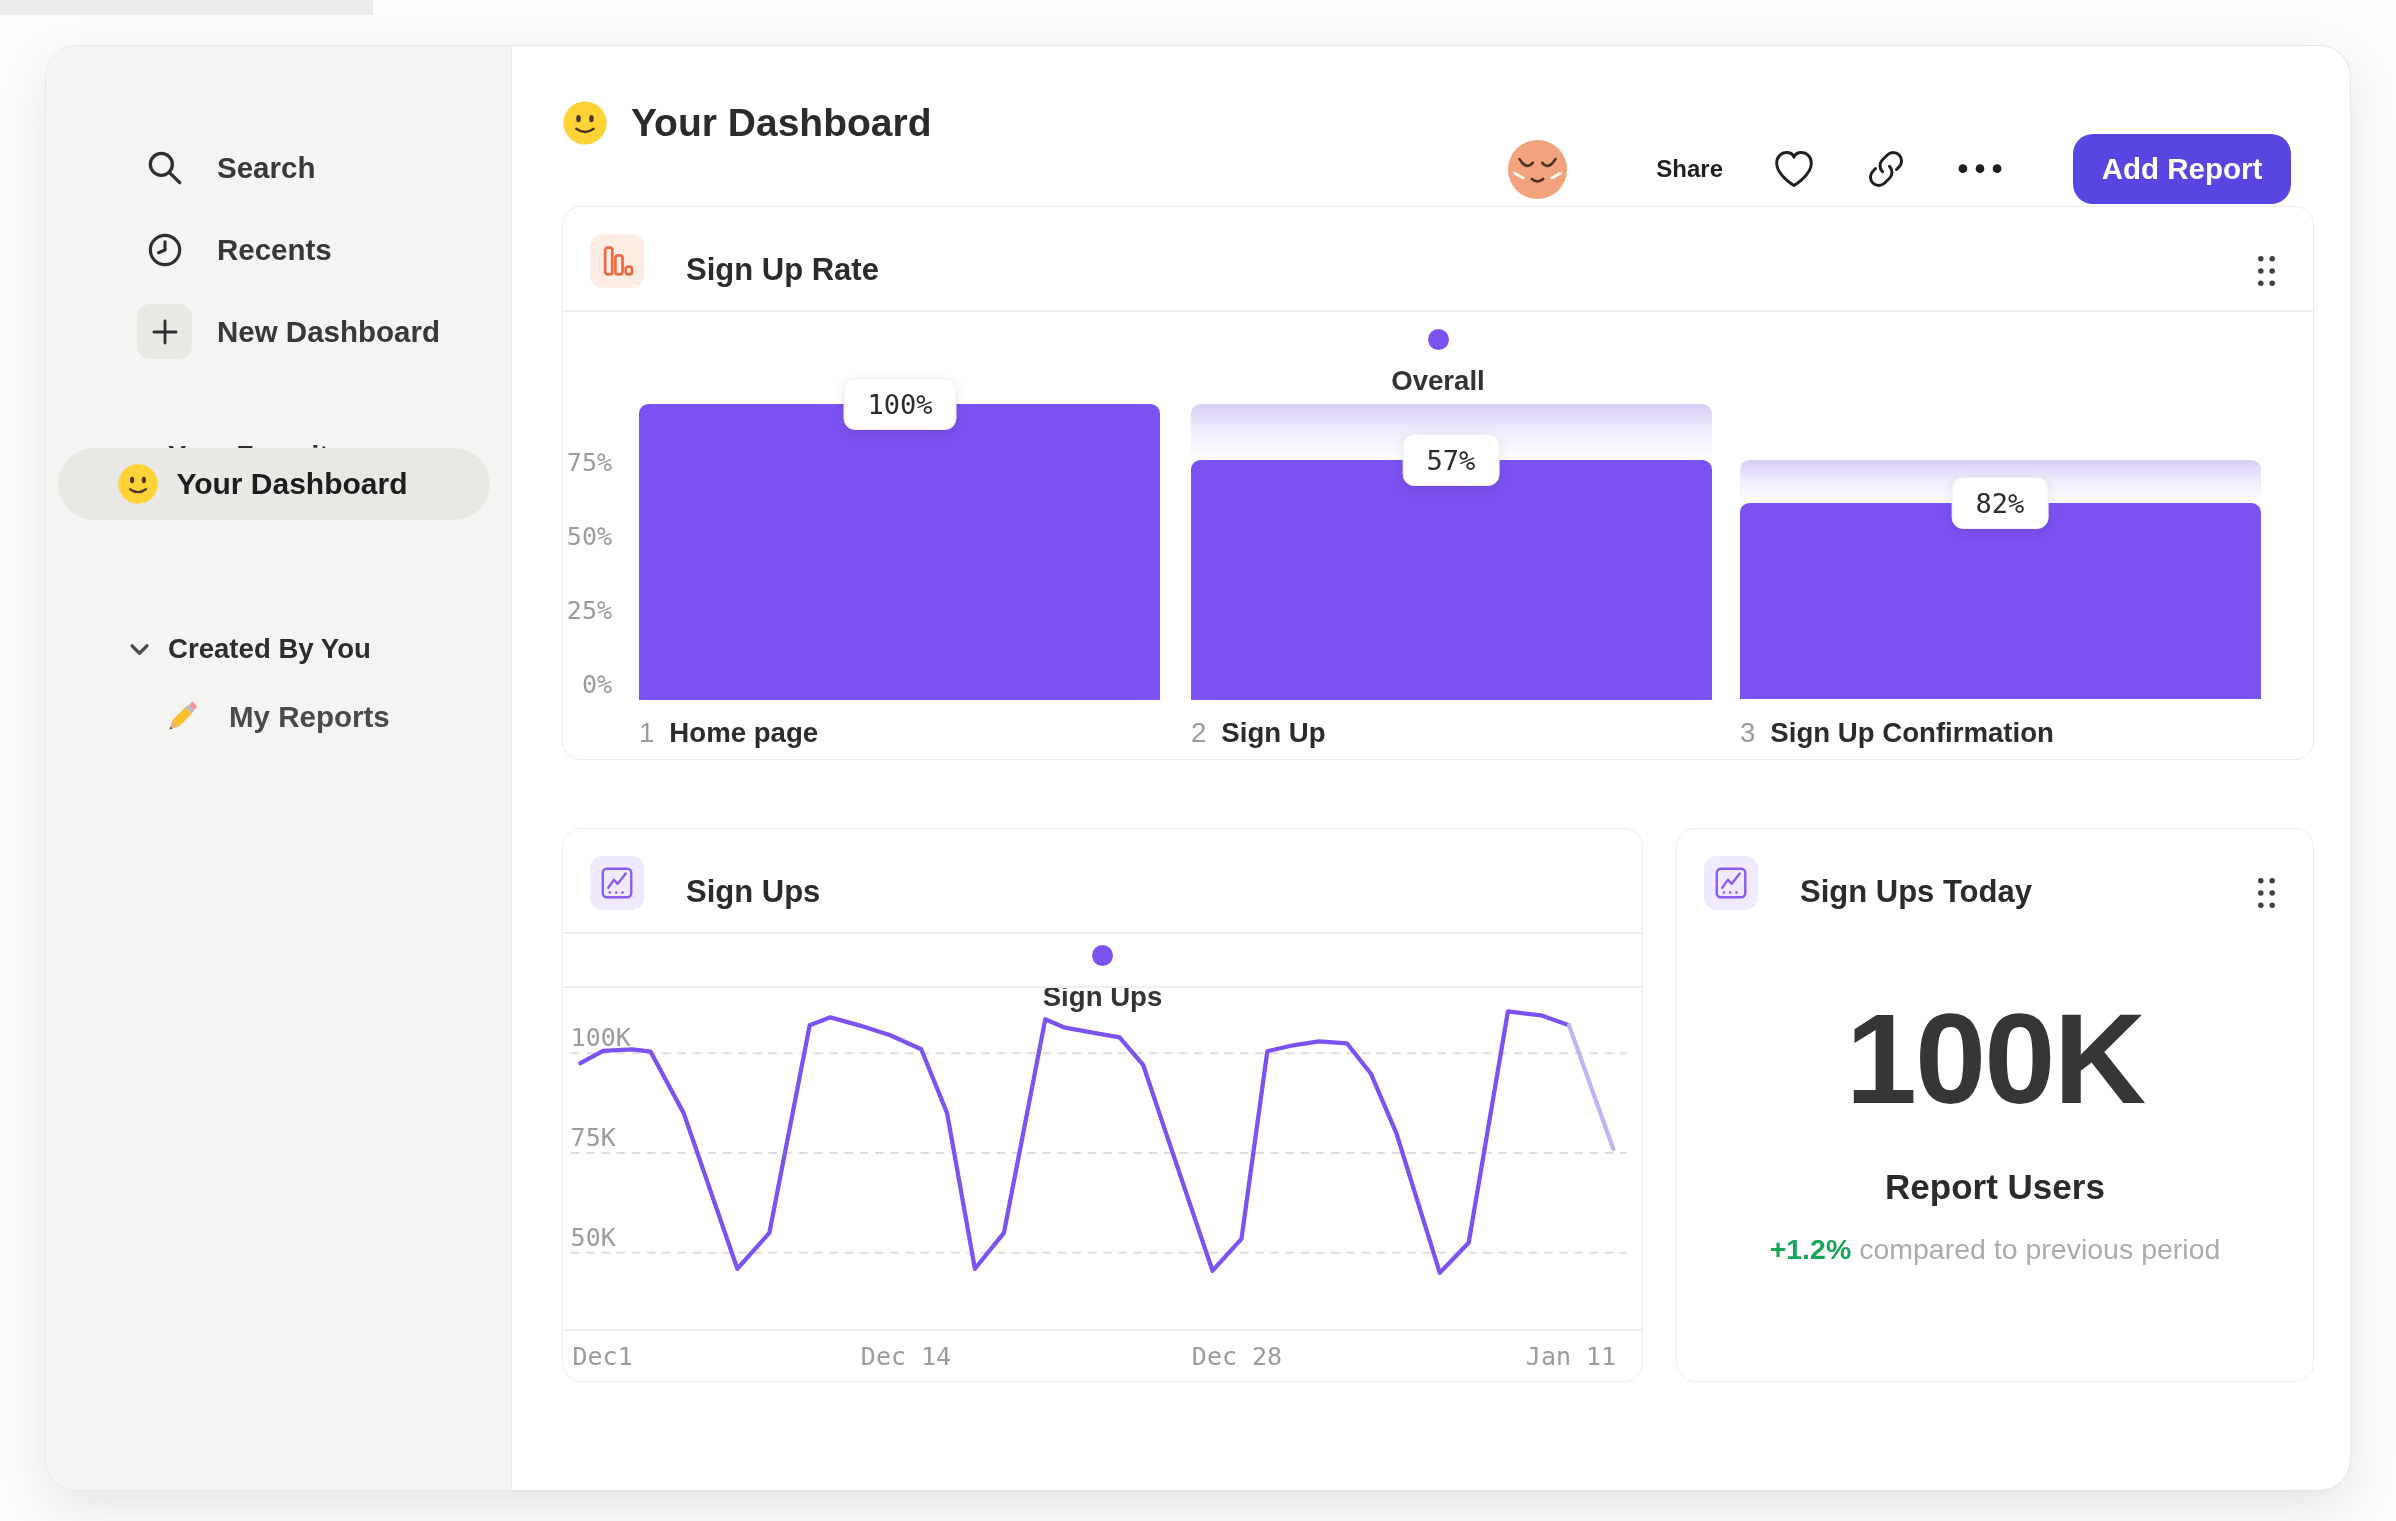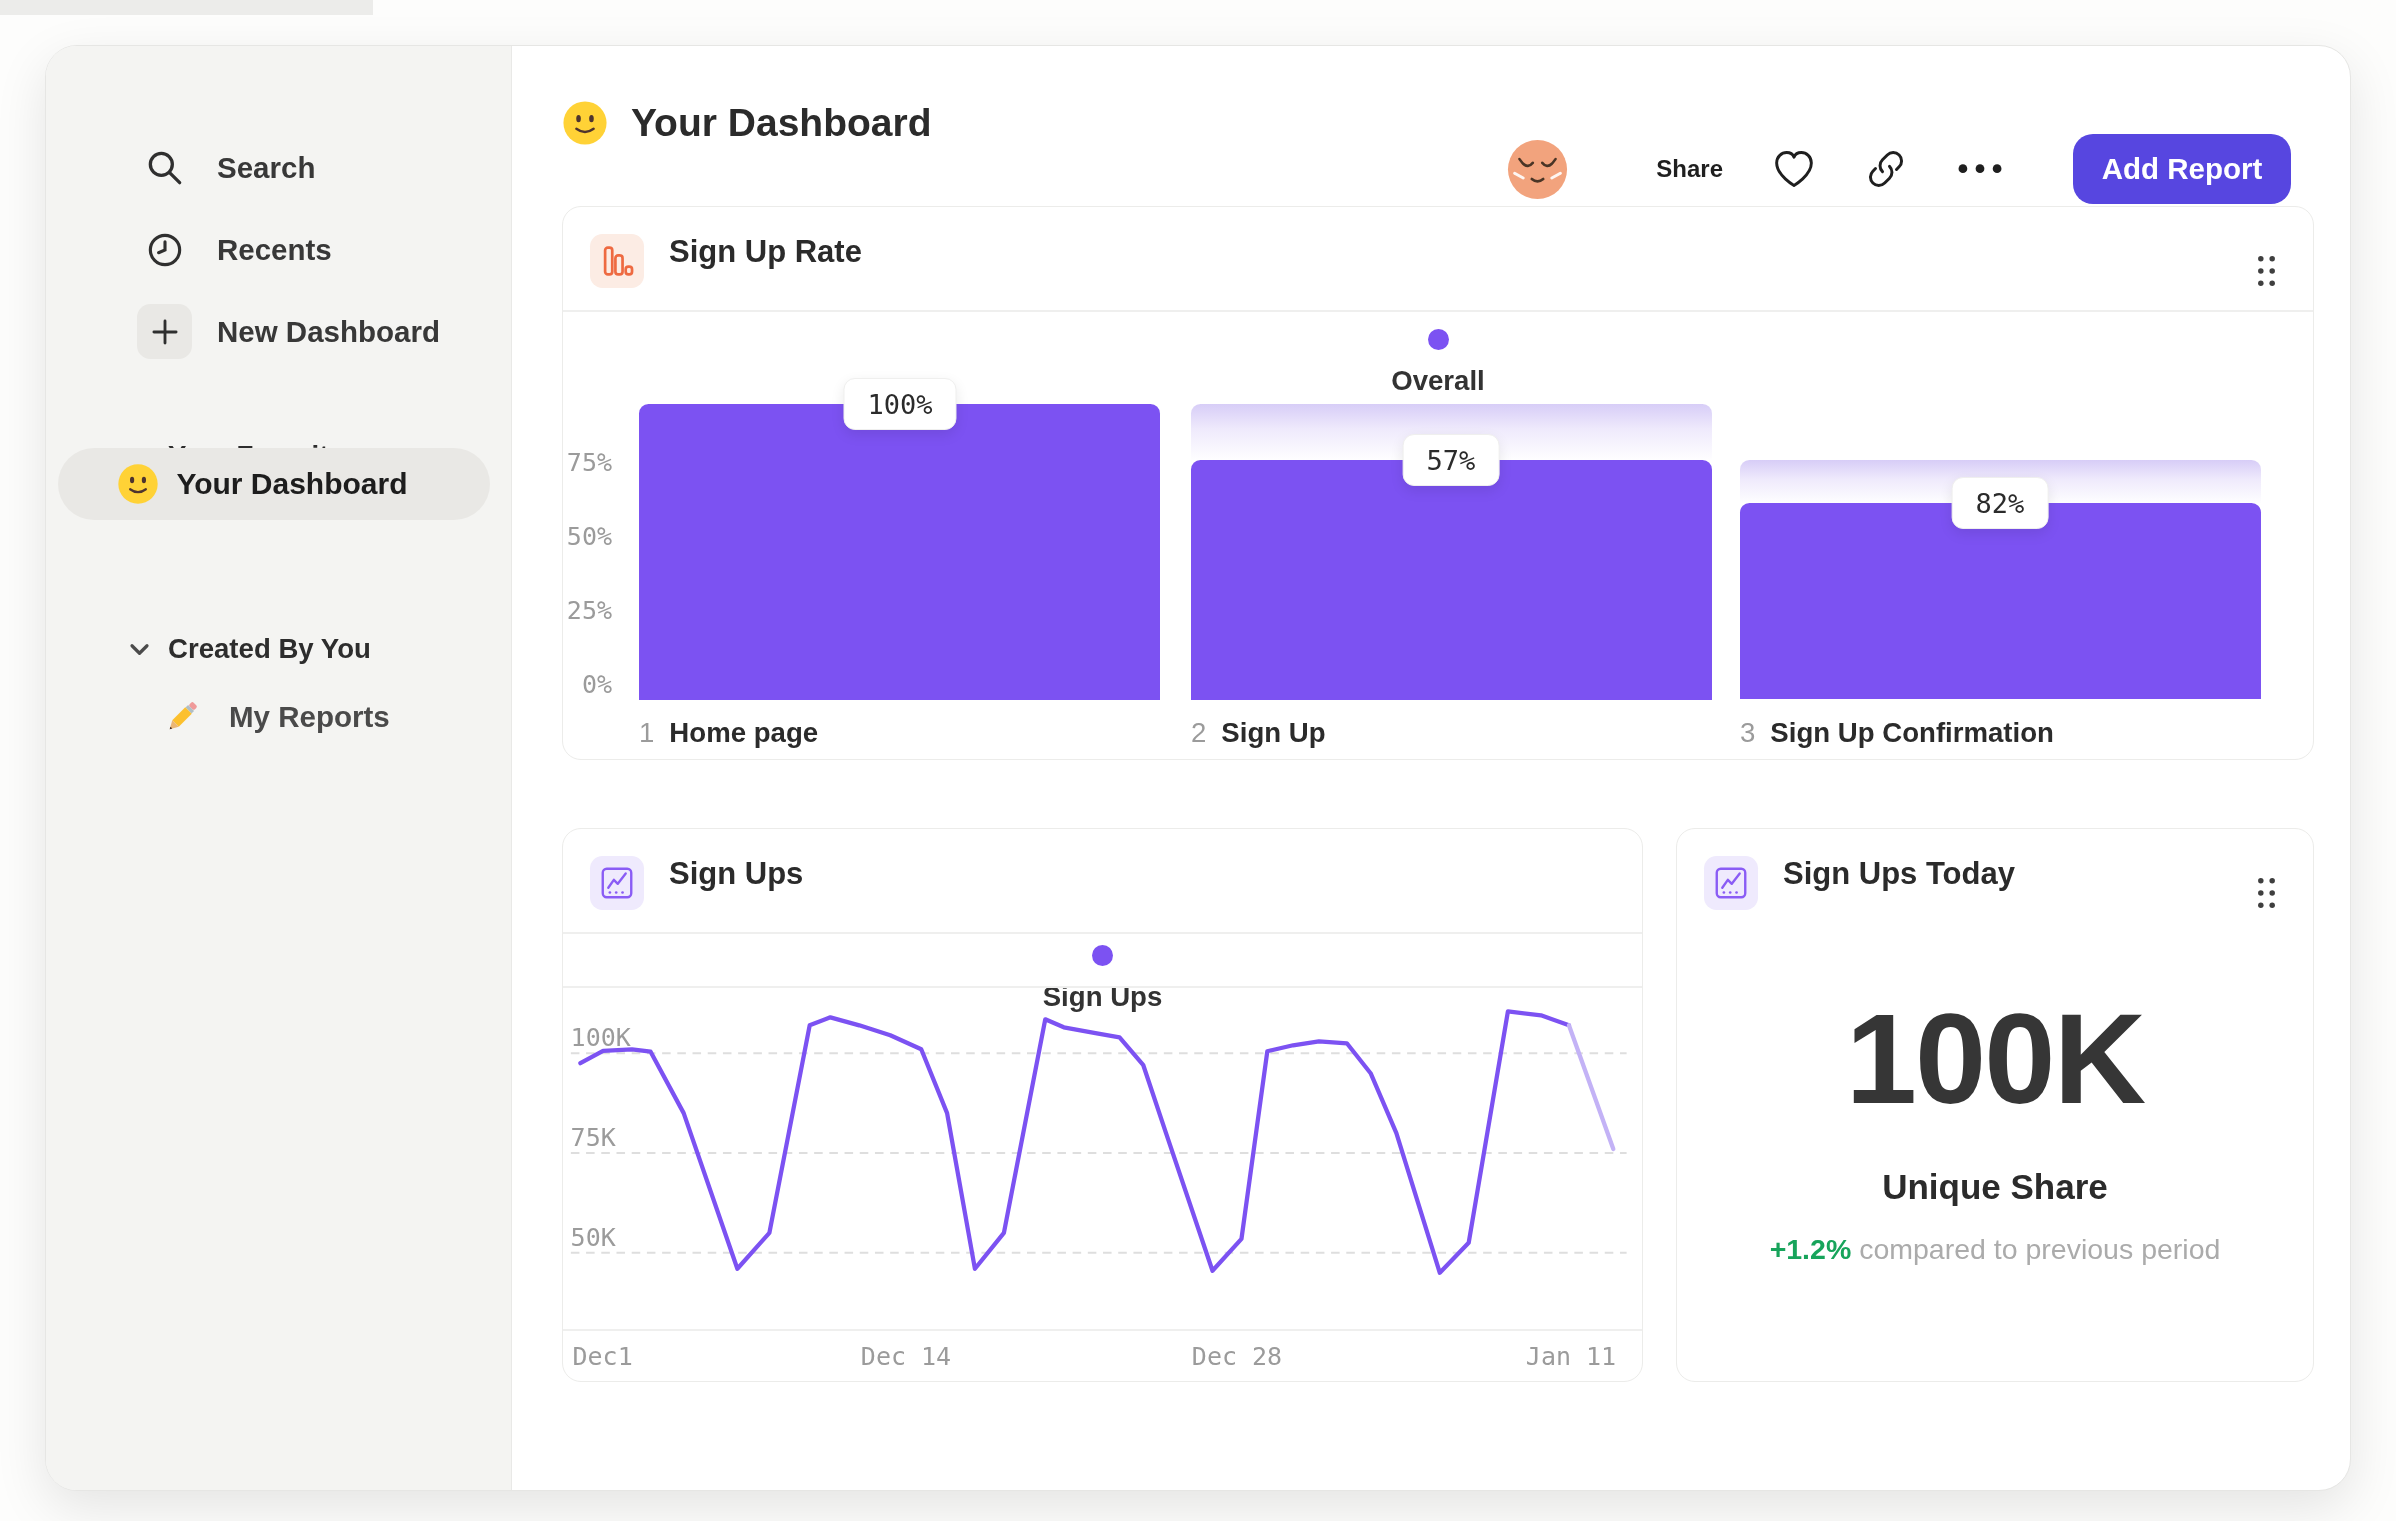--- a/index.html
+++ b/index.html
@@ -21,21 +21,21 @@
     font-size:30px;font-weight:700;color:#1d1d1d;cursor:pointer;}
   
   .page-title{position:absolute;display:flex;align-items:center;gap:23px;font-size:39px;font-weight:700;color:#2b2b2b;}
   .hdr-right{position:absolute;right:59px;top:88px;height:70px;display:flex;align-items:center;gap:49px;}
   .share-lbl{font-size:24px;font-weight:600;color:#1f1f1f;cursor:pointer;margin-left:39px;}
   .icon-btn{cursor:pointer;display:flex;align-items:center;justify-content:center;}
   .add-btn{width:218px;height:70px;border-radius:20px;border:none;color:#fff;font-size:29.5px;font-weight:600;
     font-family:"Liberation Sans",sans-serif;cursor:pointer;margin-left:20px;}
   
   .card{position:absolute;background:#fff;border:1.9px solid #ececea;border-radius:19px;box-sizing:border-box;}
-  .card-head{position:absolute;left:27px;top:27px;display:flex;align-items:flex-start;gap:25px;}
+  .card-head{position:absolute;left:27px;top:27px;display:flex;align-items:flex-end;gap:42px;}
   .icon-box{width:54px;height:54px;border-radius:12.4px;display:flex;align-items:center;justify-content:center;}
   .card-title{font-size:31px;font-weight:700;color:#2b2b2b;}
   .divider{position:absolute;left:0;right:0;height:1.9px;background:#efefee;}
   .legend{position:absolute;left:0;right:0;display:flex;align-items:center;justify-content:center;gap:15px;
     font-size:27.6px;font-weight:600;color:#333;cursor:pointer;flex-direction:column;}
   .legend-dot{width:21px;height:21px;border-radius:50%;}
   .legend-sep{color:#555;font-size:23px;margin:0 1.9px;}
   .handle{position:absolute;cursor:grab;}
   
   .funnel-bar{position:absolute;border-radius:9.5px 9.5px 0 0;}
@@ -294,21 +294,21 @@
       <svg width="25" height="36" viewBox="0 0 26 38">
         <circle cx="7" cy="6" r="2.9" fill="#3f3f3f"></circle>
           <circle cx="19" cy="6" r="2.9" fill="#3f3f3f"></circle>
         <circle cx="7" cy="19" r="2.9" fill="#3f3f3f"></circle>
           <circle cx="19" cy="19" r="2.9" fill="#3f3f3f"></circle>
         <circle cx="7" cy="32" r="2.9" fill="#3f3f3f"></circle>
           <circle cx="19" cy="32" r="2.9" fill="#3f3f3f"></circle>
       </svg>
     </span>
     <div class="big-number" style="top:156px;">100K</div>
-    <div class="big-sub" style="top:338px;">Unique Share</div>
+    <div class="big-sub" style="top:338px;">Report Users</div>
     <div class="delta-row" style="top:404px;">
       <span class="delta-pct" id="delta-pct" style="color: rgb(23, 164, 91);">+1.2%</span>
       <span class="delta-desc">compared to previous period</span>
     </div>
   </div>
 
 </div>
 
 
 </body></html>

